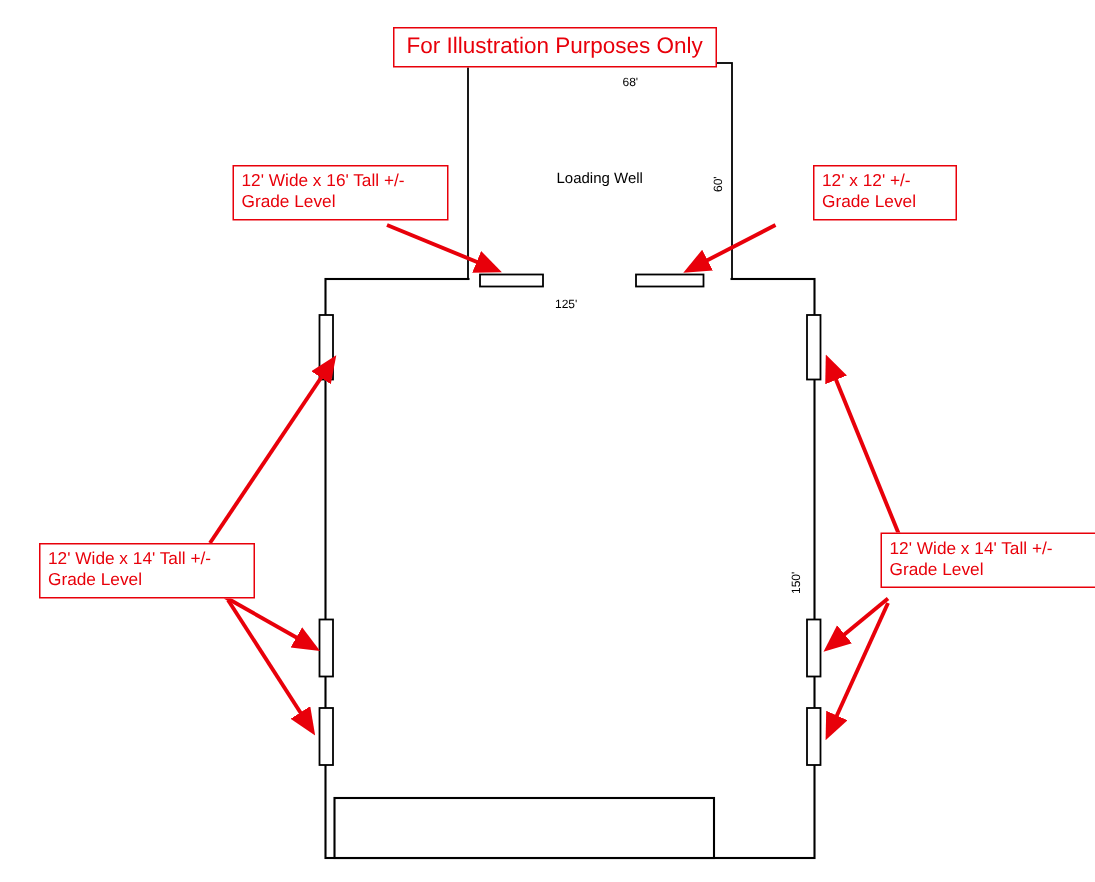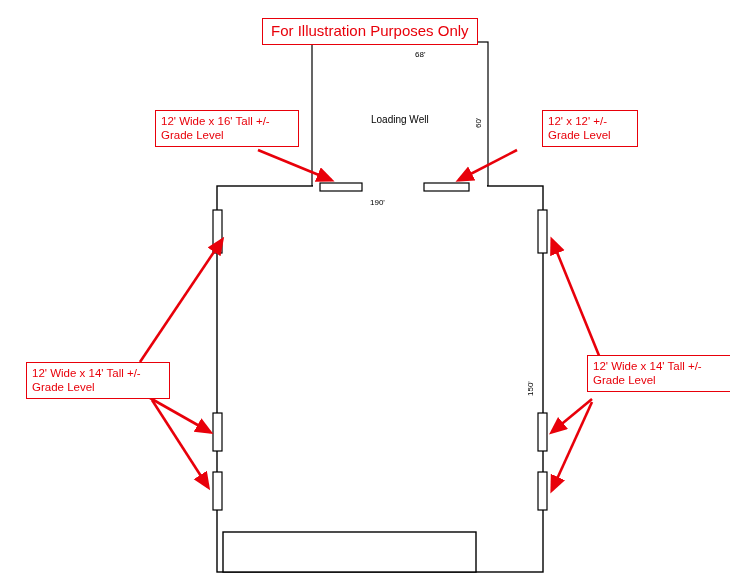--- a/index.html
+++ b/index.html
@@ -117,21 +117,21 @@
   </svg>
 
   <div class="title-box" style="left:262px; top:18px;">For Illustration Purposes Only</div>
 
   <div class="plan-label" style="left:371px; top:115px;">Loading Well</div>
 
   <div class="dim" style="left:391px; top:50px;margin-left:24px;">68'</div>
 
   <div class="dim vert" style="left:474px; top:128px;">60'</div>
 
-  <div class="dim" style="left:370px; top:198px;">190'</div>
+  <div class="dim" style="left:370px; top:198px;">125'</div>
 
   <div class="dim vert" style="left:526px; top:396px;">150'</div>
 
   <div class="callout" style="left:155px; top:110px; width:144px;">12' Wide x 16' Tall +/-
 Grade Level</div>
 
   <div class="callout" style="left:500px; top:110px; width:96px;margin-left:42px;">12' x 12' +/-
 Grade Level</div>
 
   <div class="callout" style="left:26px; top:362px; width:144px;">12' Wide x 14' Tall +/-

